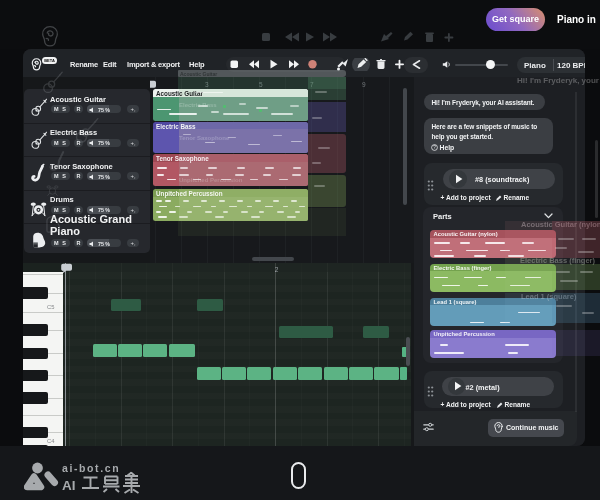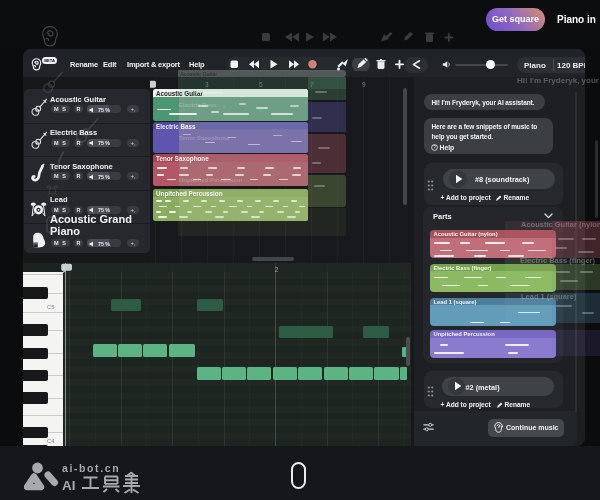--- a/index.html
+++ b/index.html
@@ -296,21 +296,21 @@
     <svg class="ico" style="left:5px;top:107.5px;" width="19" height="22" viewBox="0 0 19 22">
         <g fill="#eceef0" stroke="#eceef0">
           <circle cx="9.5" cy="13.8" r="4.6" stroke="none"></circle>
           <circle cx="9.5" cy="13.8" r="2.1" fill="#26282d" stroke="none"></circle>
           <circle cx="9.5" cy="13.8" r="0.9" stroke="none"></circle>
           <ellipse cx="4.3" cy="8.2" rx="2.6" ry="1.7" stroke="none"></ellipse>
           <ellipse cx="14.7" cy="8.2" rx="2.6" ry="1.7" stroke="none"></ellipse>
           <path d="M4.3 10.2 L3.2 19.5 M14.7 10.2 L15.8 19.5 M5.5 16.8 L3 19.8 M13.5 16.8 L16 19.8" stroke-width="1" fill="none" stroke-linecap="round"></path>
         </g>
       </svg>
-    <div class="abs" style="left:26px;top:106.5px;color:#f2f3f4;font-size:7.5px;font-weight:bold;">Lead</div>
+    <div class="abs" style="left:26px;top:106.5px;color:#f2f3f4;font-size:7.5px;font-weight:bold;">Drums</div>
     <div class="abs" style="left:27px;top:117px;width:19px;height:8px;background:#383c41;border-radius:4.5px;color:#e8eaec;font-size:5.5px;font-weight:bold;text-align:center;line-height:8.5px;letter-spacing:1px;">M S</div>
     <div class="abs" style="left:50px;top:117px;width:9px;height:8px;background:#383c41;border-radius:4.5px;color:#e8eaec;font-size:5.5px;font-weight:bold;text-align:center;line-height:8.5px;">R</div>
     <div class="abs" style="left:62.5px;top:117px;width:34px;height:8px;background:#383c41;border-radius:4.5px;"></div>
     <div class="abs" style="left:62.5px;top:117px;width:22px;height:8px;background:#4a4e54;border-radius:4.5px 0 0 4.5px;"></div>
     <svg class="ico" style="left:65px;top:118.5px;" width="6" height="6" viewBox="0 0 6 6">
         <path d="M0.5 2 h1.4 L4 0.4 V5.6 L1.9 4 H0.5 Z" fill="#e8eaec"></path>
       </svg>
     <div class="abs" style="left:74px;top:118.8px;color:#e8eaec;font-size:5.3px;font-weight:bold;">75 %</div>
     <div class="abs" style="left:103px;top:117px;width:12px;height:8px;background:#383c41;border-radius:4.5px;color:#d8dadc;font-size:6px;text-align:center;line-height:8px;">+,</div>
 

